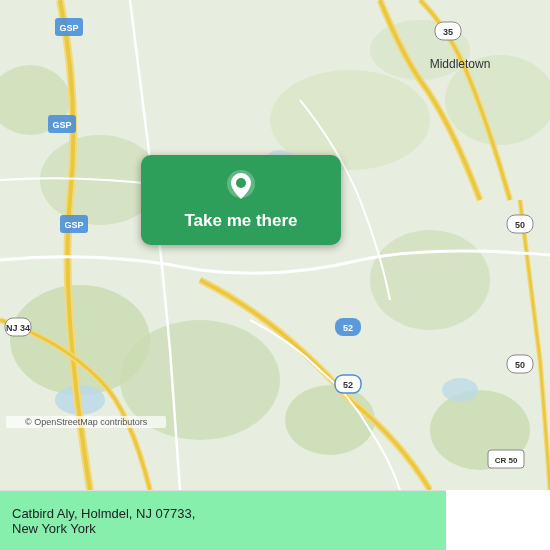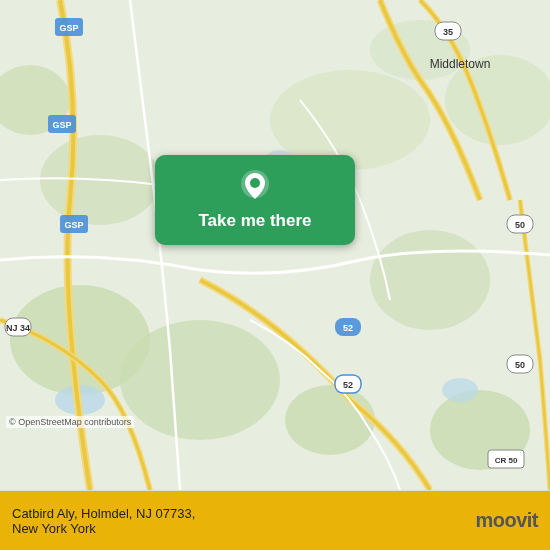--- a/index.html
+++ b/index.html
@@ -24,21 +24,21 @@
     #map-svg {
       width: 100%;
       height: 100%;
       position: absolute;
       top: 0; left: 0;
     }
 
     #take-me-there-btn {
       position: absolute;
       top: 155px;
-      left: 155px;
+      left: 141px;
       width: 200px;
       height: 90px;
       background-color: #2e9e5b;
       border-radius: 10px;
       display: flex;
       flex-direction: column;
       align-items: center;
       justify-content: center;
       cursor: pointer;
       border: none;
@@ -51,23 +51,23 @@
       margin-bottom: 6px;
     }
 
     #take-me-there-btn .btn-label {
       color: #ffffff;
       font-size: 17px;
       font-weight: bold;
     }
 
     #footer {
-      width: 550px;
+      width: 446px;
       height: 60px;
-      background-color: #eab308;
+      background-color: #86efac;
       display: flex;
       align-items: center;
       justify-content: space-between;
       padding: 0 12px;
       border-top: 1px solid #ddd;
     }
 
     #footer-left {
       display: flex;
       flex-direction: column;
@@ -97,21 +97,21 @@
       letter-spacing: -0.5px;
     }
 
     #osm-credit {
       position: absolute;
       bottom: 62px;
       left: 6px;
       font-size: 9px;
       color: #555;
       background: rgba(255,255,255,0.7);
-      padding: 1px 3px;
+      padding: 1px 19px;
       border-radius: 2px;
     }
   </style>
 </head>
 <body>
 
 <div id="map-container">
 
   <svg id="map-svg" viewBox="0 0 550 490" xmlns="http://www.w3.org/2000/svg">
 
@@ -200,16 +200,13 @@
   </button>
 
   <div id="osm-credit">© OpenStreetMap contributors</div>
 </div>
 
 <div id="footer">
   <div id="footer-left">
     <span id="footer-address">Catbird Aly, Holmdel, NJ 07733,</span>
     <span id="footer-city">New York York</span>
   </div>
-  <div id="moovit-logo">
-    <span class="moovit-text">moovit</span>
-  </div>
 </div>
 
 </body></html>

